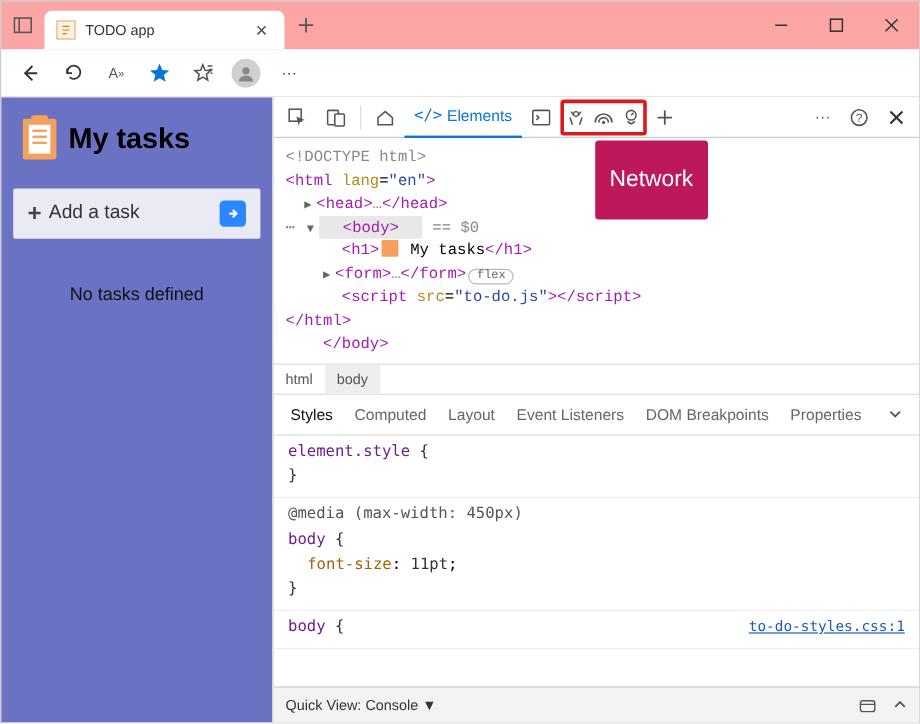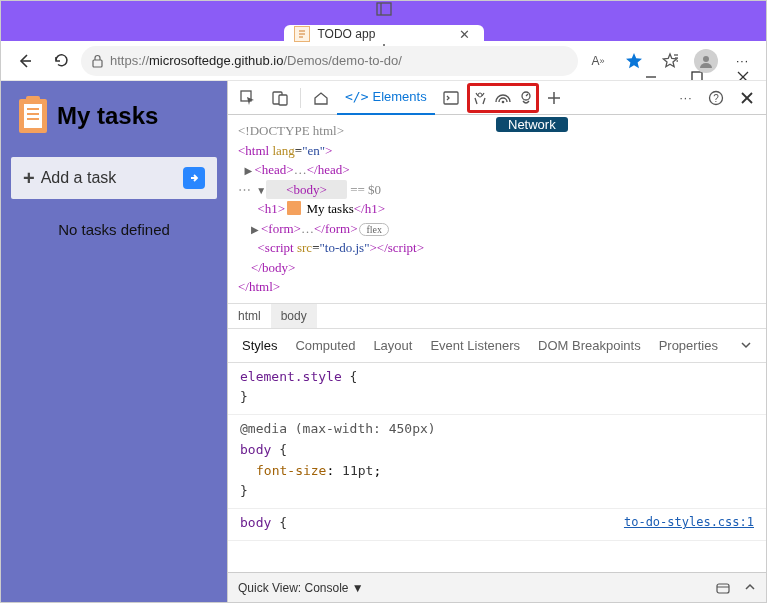--- a/index.html
+++ b/index.html
@@ -1,20 +1,20 @@
 <!DOCTYPE html>
 <html><head>
 <meta charset="utf-8">
 <style>
 * { box-sizing: border-box; margin: 0; padding: 0; }
 body { font-family: "Segoe UI", Arial, sans-serif; font-size: 13px; background: #fff; overflow: hidden; }
 .window { width: 767px; height: 603px; border: 1px solid #ccc; display: flex; flex-direction: column; background: #fff; }
 
 
-.titlebar { height: 40px; display: flex; align-items: center; background: #8b5cf6; flex-direction: column; }
+.titlebar { height: 40px; display: flex; align-items: center; background: #fca5a5; }
 .titlebar .tl-btn { width: 36px; height: 40px; display: flex; align-items: center; justify-content: center; }
 .tab { background: #fff; border-radius: 6px 6px 0 0; height: 32px; margin-top:8px; display: flex; align-items: center; padding: 0 10px; min-width: 200px; gap: 8px; }
 .tab-favicon { width: 16px; height: 16px; background: #fef3e3; border: 1px solid #eab375; display:flex; align-items:center; justify-content:center; color:#d07c2a;}
 .tab-title { font-size: 12px; color: #333; flex:1;}
 .tab-close { width:18px; height:18px; display:flex; align-items:center; justify-content:center; color:#555;}
 .win-controls { margin-left: auto; display: flex; }
 .win-controls div { width: 46px; height: 40px; display: flex; align-items: center; justify-content: center; color:#333;}
 
 
 .addressbar { height: 40px; display: flex; align-items: center; gap: 4px; padding: 0 8px; border-bottom: 1px solid #e5e5e5; }
@@ -32,34 +32,34 @@
 .app { width: 226px; background:#6b72c3; display:flex; flex-direction:column; }
 .app-header { display:flex; align-items:center; gap:10px; padding:18px 18px; }
 .app-icon { width:28px; height:34px; background:#f4a15d; border-radius:2px; position:relative; display:flex; flex-direction:column; justify-content:center; align-items:center;}
 .app-icon::before { content:""; position:absolute; top:-3px; width:14px; height:6px; background:#f4a15d; border-radius:2px;}
 .app-icon-inner { background:#fff; width:18px; height:24px; display:flex; flex-direction:column; gap:3px; padding:4px 3px;}
 .app-icon-line { height:2px; background:#f4a15d;}
 .app-title { font-size:24px; font-weight:700; color:#000; }
 .add-task { margin:6px 10px; background:#e9eaf3; height:42px; display:flex; align-items:center; padding:0 12px; border-radius:2px; font-size:16px; color:#333; cursor:pointer;}
 .add-task .plus { font-size:20px; font-weight:700; margin-right:6px; color:#444;}
 .add-task .arrow-badge { margin-left:auto; width:22px; height:22px; background:#2a87ff; border-radius:4px; display:flex; align-items:center; justify-content:center; color:#fff;}
-.no-tasks { text-align:center; margin-top:16px; font-size:15px; color:#111;}
+.no-tasks { text-align:center; margin-top:32px; font-size:15px; color:#111;}
 
 
 .devtools { flex:1; display:flex; flex-direction:column; border-left:1px solid #ccc; background:#fff; position:relative;}
 .dt-tabs { height:34px; display:flex; align-items:center; border-bottom:1px solid #ccc; padding:0 4px; gap:0;}
 .dt-tab { height:34px; display:flex; align-items:center; padding:0 8px; color:#555; gap:4px; font-size:13px;}
 .dt-tab.sel { color:#0a76d8; border-bottom:2px solid #0a76d8; }
 .dt-sep { width:1px; height:20px; background:#ddd; margin:0 4px;}
 .dt-spacer { flex:1; }
 .highlight-box { border:3px solid #d81b1b; border-radius:3px; padding:0 2px; height:30px; display:flex; align-items:center; gap:6px;}
-.tooltip { position:absolute; top:36px; left:268px; background:#0c4a6e; color:#fff; padding:0 12px; border-radius:3px; font-size:13px; z-index:5;}
-
-
-.dom-tree { padding:6px 10px; font-family: Liberation Serif, serif; font-size:13px; line-height:1.5; overflow:hidden; flex-shrink:0;}
+.tooltip { position:absolute; top:36px; left:268px; background:#be185d; color:#fff; padding:22px 12px; border-radius:3px; font-size:19px; z-index:5;}
+
+
+.dom-tree { padding:6px 10px; font-family: Liberation Mono, monospace; font-size:13px; line-height:1.5; overflow:hidden; flex-shrink:0;}
 .tg-p { color:#a31caf; }
 .tg-a { color:#b58a21; }
 .tg-v { color:#2a4a9e; }
 .cmt { color:#888; }
 .sel-line { background:#e8e8e8; display:inline-block; padding:0 20px; border-radius:2px;}
 .flex-badge { border:1px solid #bbb; border-radius:8px; padding:0 6px; font-size:10px; color:#666; margin-left:2px;}
 .dom-line { white-space:pre; }
 .sel-marker { color:#888; margin-right:2px;}
 .tri { display:inline-block; font-size:10px; color:#666; width:10px;}
 .inline-icon { display:inline-block; width:14px; height:14px; background:#f4a15d; vertical-align:-2px; margin:0 2px; border-radius:1px;}
@@ -147,29 +147,20 @@
           <path d="M11 3 L5 9 L11 15" fill="none" stroke="#333" stroke-width="1.6"></path>
           <line x1="5" y1="9" x2="15" y2="9" stroke="#333" stroke-width="1.6"></line>
         </svg>
       </div>
   <div class="ab-btn">
         <svg width="17" height="17" viewBox="0 0 17 17">
           <path d="M3 8.5 A5.5 5.5 0 1 1 5 12.5" fill="none" stroke="#333" stroke-width="1.5"></path>
           <path d="M3 5 L3 9 L7 9" fill="none" stroke="#333" stroke-width="1.5"></path>
         </svg>
       </div>
-  <div class="url-box">
-    <span>
-          <svg width="13" height="14">
-            <rect x="2" y="6" width="9" height="7" rx="1" fill="none" stroke="#666" stroke-width="1.2"></rect>
-            <path d="M4 6 V4 a2.5 2.5 0 0 1 5 0 V6" fill="none" stroke="#666" stroke-width="1.2"></path>
-          </svg>
-        </span>
-    <span><span class="url-gray">https://</span><span class="url-black">microsoftedge.github.io</span><span class="url-gray">/Demos/demo-to-do/</span></span>
-  </div>
   <div class="ab-btn" style="font-size:12px;color:#555;">A<sup style="font-size:9px;">»</sup></div>
   <div class="ab-btn star-fill">
         <svg width="18" height="18" viewBox="0 0 18 18">
           <path d="M9 1 L11.2 6.3 L17 6.8 L12.6 10.6 L14 16.2 L9 13.2 L4 16.2 L5.4 10.6 L1 6.8 L6.8 6.3 Z" fill="#0a76d8"></path>
         </svg>
       </div>
   <div class="ab-btn">
         <svg width="18" height="18" viewBox="0 0 18 18">
           <path d="M9 2 L10.8 6.5 L15.6 6.9 L12 10 L13.1 14.7 L9 12.2 L4.9 14.7 L6 10 L2.4 6.9 L7.2 6.5 Z" fill="none" stroke="#555" stroke-width="1.3"></path>
           <line x1="13" y1="3" x2="17" y2="3" stroke="#555" stroke-width="1.3"></line>
@@ -289,22 +280,22 @@
   <div class="tooltip">Network</div>
 
   <div class="dom-tree">
     <div class="dom-line"><span class="cmt">&lt;!DOCTYPE html&gt;</span></div>
     <div class="dom-line"><span class="tg-p">&lt;html </span><span class="tg-a">lang</span>=<span class="tg-v">"<span>en</span>"</span><span class="tg-p">&gt;</span></div>
     <div class="dom-line">  <span class="tri">▶</span><span class="tg-p">&lt;head&gt;</span><span class="cmt">…</span><span class="tg-p">&lt;/head&gt;</span></div>
     <div class="dom-line"><span class="sel-marker">⋯</span> <span class="tri">▼</span><span class="sel-line"><span class="tg-p">&lt;body&gt;</span></span> <span class="cmt">== $0</span></div>
     <div class="dom-line">      <span class="tg-p">&lt;h1&gt;</span><span class="inline-icon"></span> <span>My tasks</span><span class="tg-p">&lt;/h1&gt;</span></div>
     <div class="dom-line">    <span class="tri">▶</span><span class="tg-p">&lt;form&gt;</span><span class="cmt">…</span><span class="tg-p">&lt;/form&gt;</span><span class="flex-badge">flex</span></div>
     <div class="dom-line">      <span class="tg-p">&lt;script </span><span class="tg-a">src</span>=<span class="tg-v">"<span>to-do.js</span>"</span><span class="tg-p">&gt;&lt;/script&gt;</span></div>
+    <div class="dom-line"><span class="tg-p">&lt;/html&gt;</span></div>
     <div class="dom-line">    <span class="tg-p">&lt;/body&gt;</span></div>
-    <div class="dom-line"><span class="tg-p">&lt;/html&gt;</span></div>
   </div>
 
   <div class="crumb">
     <span>html</span>
     <span class="active">body</span>
   </div>
 
   <div class="styles-tabs">
     <span class="active">Styles</span>
     <span>Computed</span>

